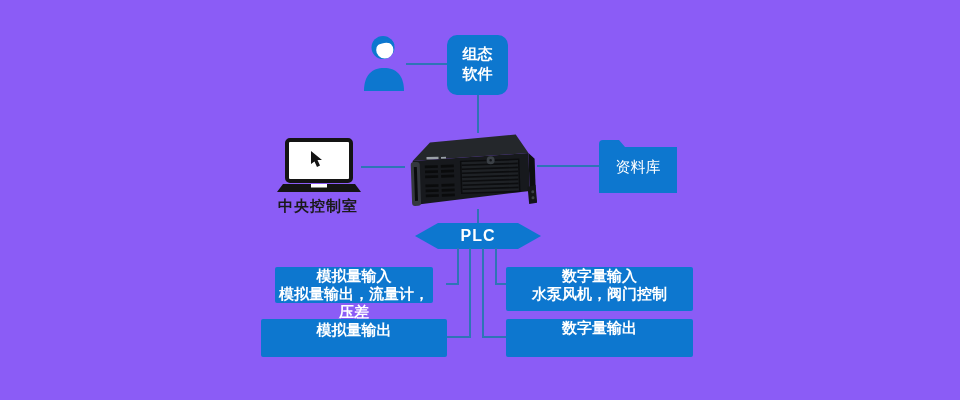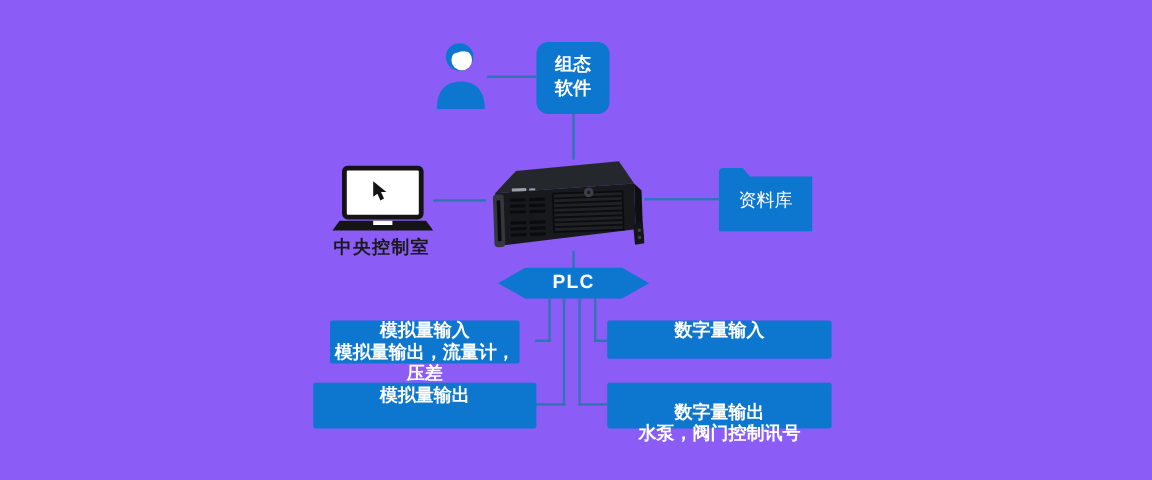--- a/index.html
+++ b/index.html
@@ -126,26 +126,26 @@
   <div class="line" style="left:482px;top:248px;width:2px;height:90px;"></div>
   <div class="line" style="left:482px;top:336px;width:24px;height:2px;"></div>
   <div class="line" style="left:495px;top:248px;width:2px;height:37px;"></div>
   <div class="line" style="left:495px;top:283px;width:11px;height:2px;"></div>
 
   <div class="node-box io-box" style="left:275px;top:267px;width:158px;height:36px;">
     <div>模拟量输入</div>
     <div class="detail">模拟量输出，流量计，压差</div>
   </div>
 
-  <div class="node-box io-box" style="left:506px;top:267px;width:187px;height:32px;">
+  <div class="node-box io-box" style="left:506px;top:267px;width:187px;height:44px;">
     <div>数字量输入</div>
+    <div class="detail">水泵风机，阀门控制</div>
   </div>
 
   <div class="node-box io-box" style="left:261px;top:319px;width:186px;height:38px;padding-top:2px;">
     <div>模拟量输出</div>
   </div>
 
-  <div class="node-box io-box" style="left:506px;top:319px;width:187px;height:38px;padding-top:16px;">
+  <div class="node-box io-box" style="left:506px;top:319px;width:187px;height:38px;padding-top:0;">
     <div>数字量输出</div>
-    <div class="detail">水泵，阀门控制讯号</div>
   </div>
 
 </div>
 
 </body></html>

